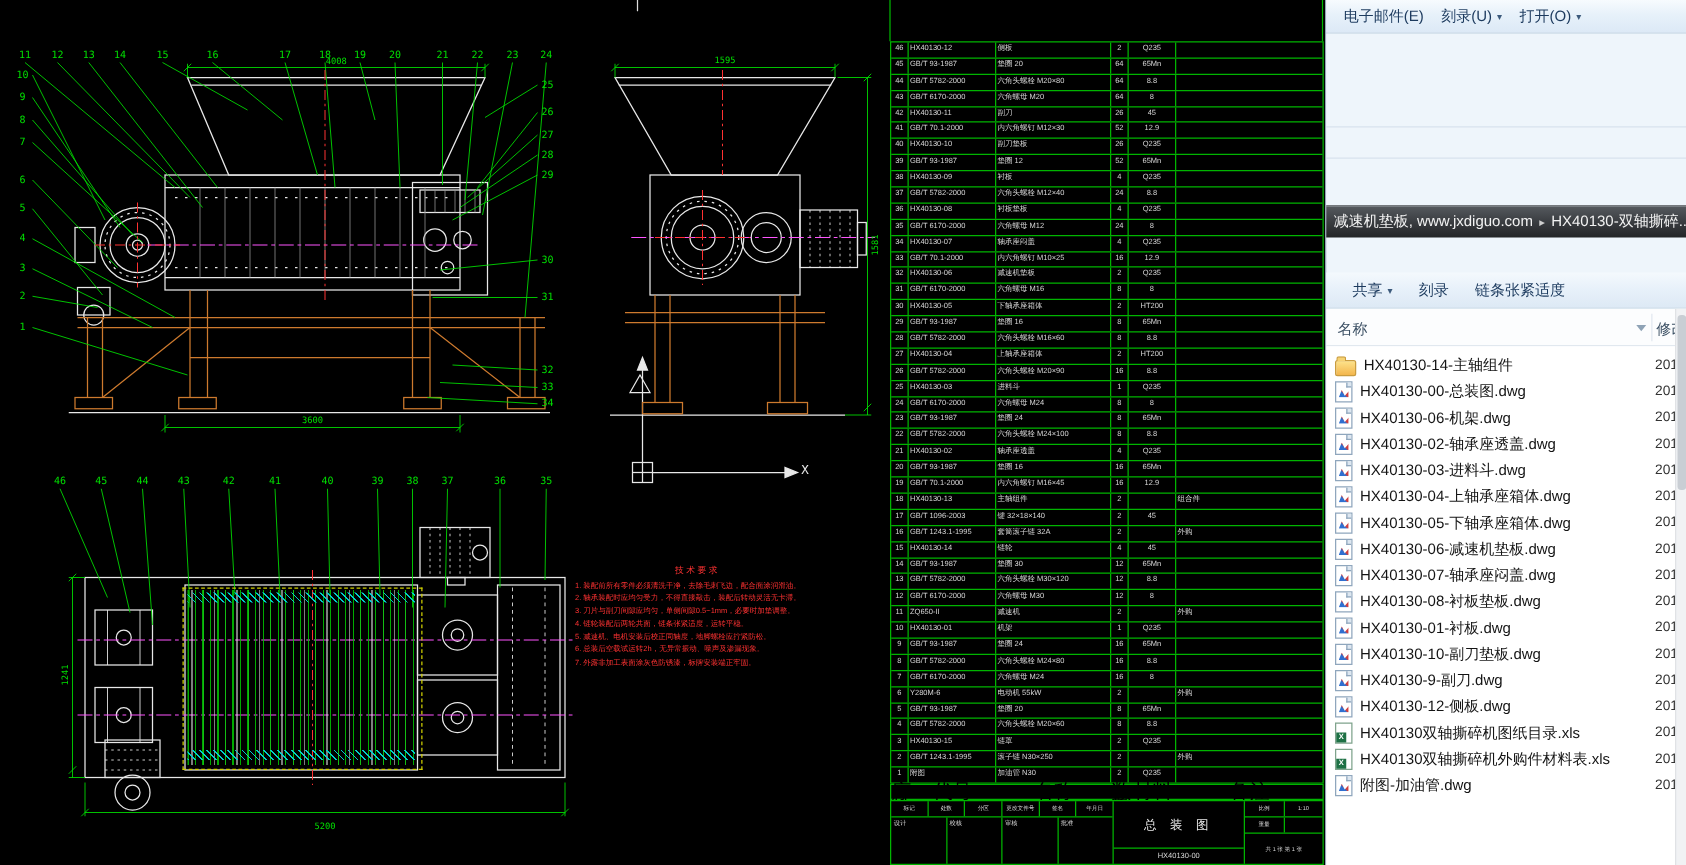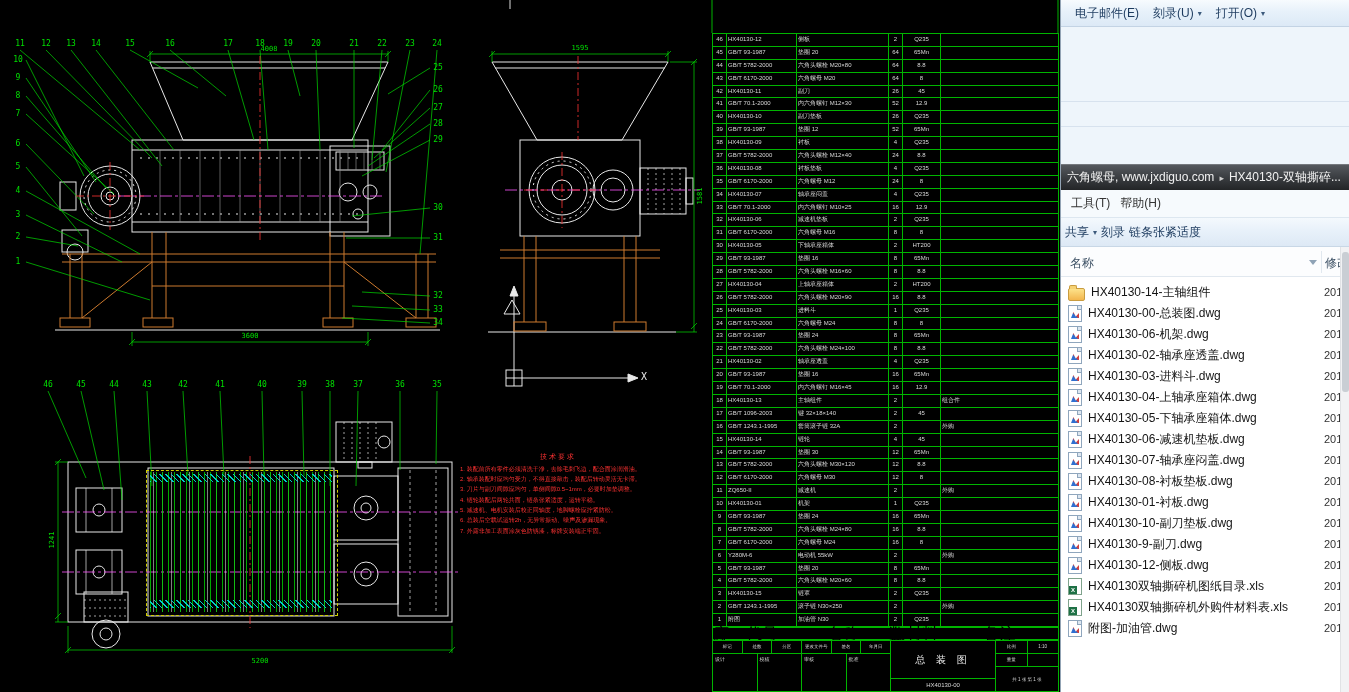--- a/index.html
+++ b/index.html
@@ -82,21 +82,21 @@
     background:linear-gradient(#55595e,#3a3d41 50%,#232527);border-top:1px solid #75797e;
     display:flex;align-items:center;color:#f2f2f2;font-size:12px;box-sizing:border-box;overflow:hidden;}
   .e-addrbar .seg{margin-left:6px;white-space:nowrap;}
   .e-addrbar .sep{margin:0 5px;color:#cfcfcf;font-size:9px;}
   .e-menubar{position:absolute;left:0;top:190px;width:100%;height:28px;background:#f6fafd;
     border-bottom:1px solid #dde7f0;display:flex;align-items:center;box-sizing:border-box;}
   .menu-item{margin-left:10px;font-size:12px;color:#333;}
   .e-cmdbar{position:absolute;left:0;top:218px;width:100%;height:29px;
     background:linear-gradient(#f4f9fd,#e8f1fa 45%,#dde9f5);border-bottom:1px solid #c8d7e6;
     display:flex;align-items:center;box-sizing:border-box;}
-  .cbar-item{display:inline-flex;align-items:center;margin-left:4px;font-size:12px;color:#1c3a5e;white-space:nowrap;}
+  .cbar-item{display:inline-flex;align-items:center;margin-left:21px;font-size:12px;color:#1c3a5e;white-space:nowrap;}
   .cbar-item[data-arrow]::after{content:"▾";font-size:8px;margin-left:4px;color:#3c5a7c;}
   .e-header{position:absolute;left:0;top:247px;width:100%;height:30px;background:#fcfdfe;
     border-bottom:1px solid #e1e8ef;box-sizing:border-box;}
   .hname{position:absolute;left:9px;top:8px;font-size:12px;color:#3c5064;}
   .hdrop{position:absolute;left:248px;top:13px;width:0;height:0;border-left:4px solid transparent;
     border-right:4px solid transparent;border-top:5px solid #8fa3b6;}
   .hdiv{position:absolute;left:260px;top:4px;width:1px;height:22px;background:#e1e8ef;}
   .hmod{position:absolute;left:264px;top:8px;font-size:12px;color:#3c5064;white-space:nowrap;}
   .e-list{position:absolute;left:0;top:277px;width:280px;height:415px;background:#fff;
     overflow:hidden;padding-top:5px;box-sizing:border-box;}
@@ -747,29 +747,25 @@
           <span class="lbl">打开(O)</span>
         </span>
     </div>
 
     <div class="e-blank">
       <div class="hl" style="top:74px"></div>
       <div class="hl" style="top:99px"></div>
     </div>
 
     <div class="e-addrbar">
-      <span class="seg">六角螺母, www.jxdiguo.com</span>
+      <span class="seg">减速机垫板, www.jxdiguo.com</span>
       <span class="sep">▸</span>
       <span class="seg" style="margin-left:0">HX40130-双轴撕碎...</span>
     </div>
 
-    <div class="e-menubar">
-      <span class="menu-item"><span>工具(T)</span></span>
-        <span class="menu-item"><span>帮助(H)</span></span>
-    </div>
 
     <div class="e-cmdbar">
       <span class="cbar-item" data-arrow="true">
           <span>共享</span>
         </span>
         <span class="cbar-item">
           <span>刻录</span>
         </span>
         <span class="cbar-item">
           <span>链条张紧适度</span>

